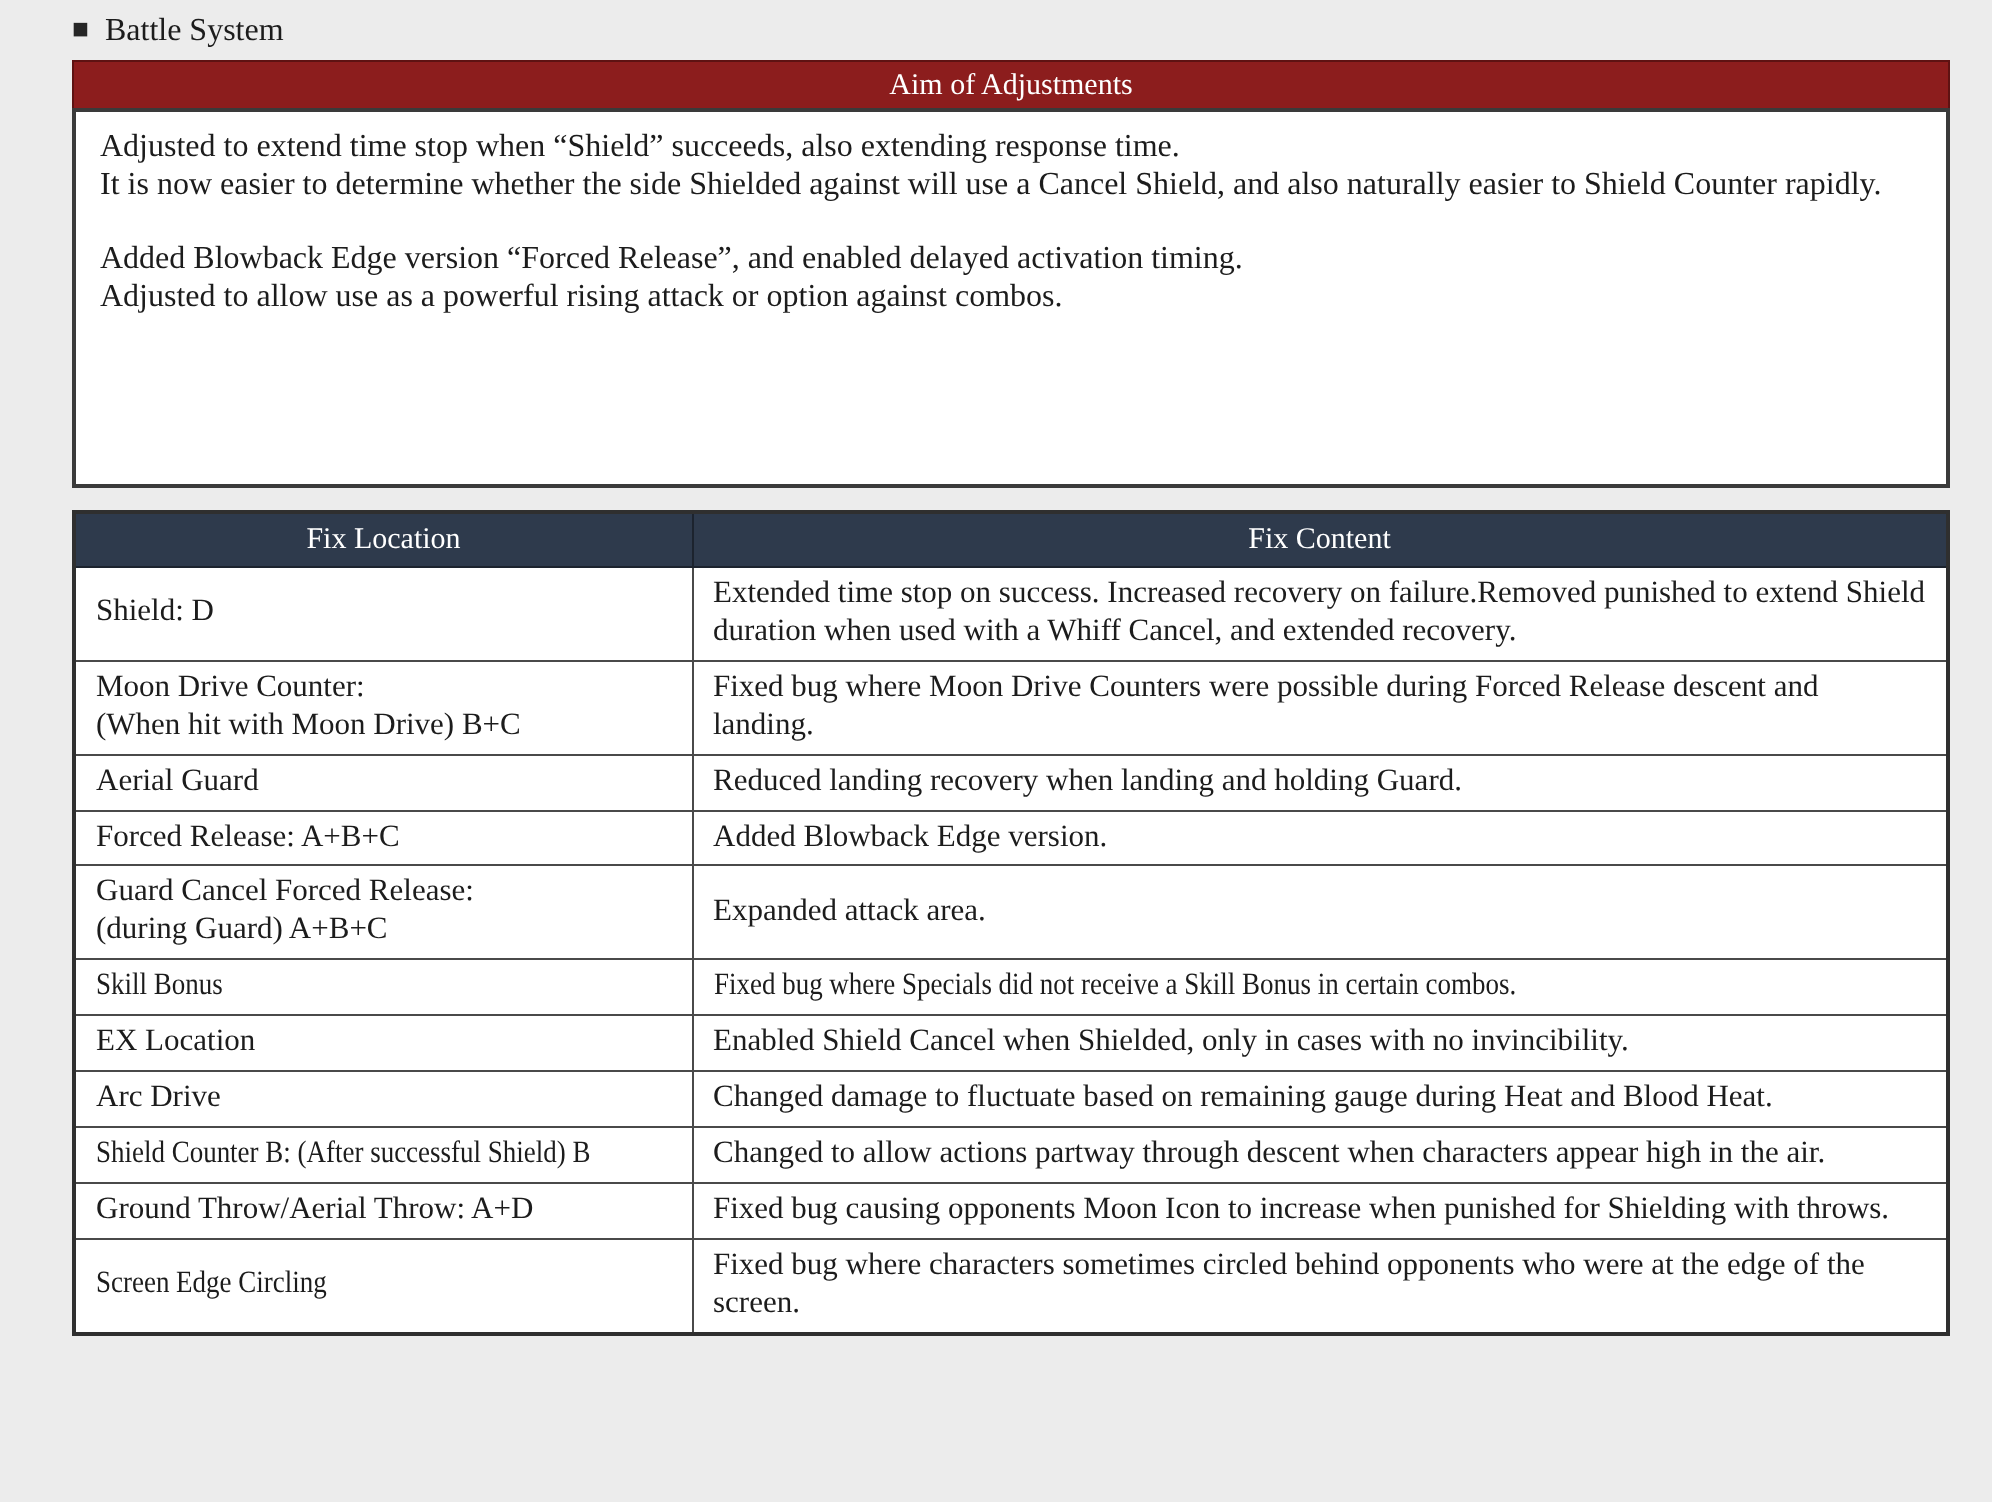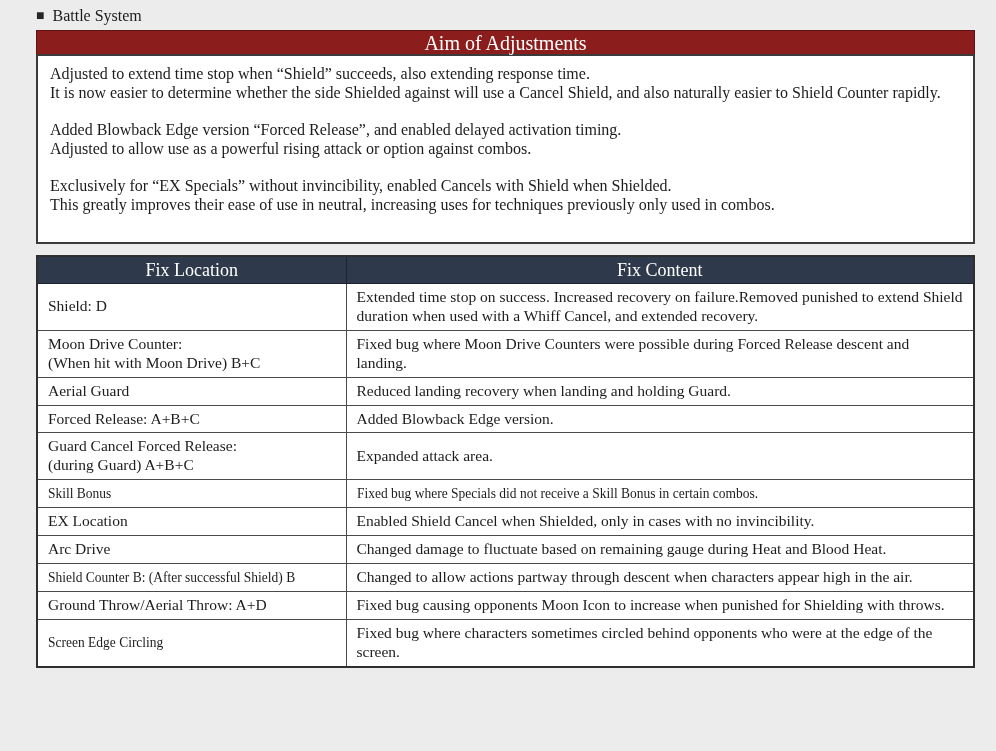--- a/index.html
+++ b/index.html
@@ -18,21 +18,21 @@
     font-size: 16px; height: 20px; margin-bottom: 4px;
   }
   .marker { font-size: 14px; line-height: 1; color: #262626; }
 
   
   .aim-box { width: 939px; box-sizing: border-box; }
   .aim-header {
     background: #8c1d1d;
     color: #ffffff;
     text-align: center;
-    font-size: 20px;
+    font-size: 15px;
     height: 24px; line-height: 24px;
     border: 1px solid #5e1212; border-bottom: none;
     box-sizing: border-box;
   }
   .aim-body {
     background: #ffffff;
     border: 2px solid #3a3a3a;
     box-sizing: border-box;
     padding: 9px 12px 23px 12px;
     font-size: 16px;
@@ -51,21 +51,21 @@
     table-layout: fixed;
     border: 2px solid #2f2f2f;
     background: #ffffff;
     font-size: 15.5px;
   }
   .col-loc { width: 309px; }
   .fix-table th {
     background: #2e3a4c;
     color: #ffffff;
     font-weight: normal;
-    font-size: 18px;
+    font-size: 15px;
     height: 26px;
     border: 1px solid #1c232e;
     padding: 0 8px;
   }
   .fix-table td {
     border: 1px solid #4a4a4a;
     padding: 4px 10px;
     line-height: 1.22;
     vertical-align: middle;
   }
@@ -88,22 +88,20 @@
     <span>Battle System</span>
   </div>
 
   <div class="aim-box">
     <div class="aim-header">Aim of Adjustments</div>
     <div class="aim-body">
       <p>Adjusted to extend time stop when “Shield” succeeds, also extending response time.
 It is now easier to determine whether the side Shielded against will use a Cancel Shield, and also naturally easier to Shield Counter rapidly.</p>
       <p>Added Blowback Edge version “Forced Release”, and enabled delayed activation timing.
 Adjusted to allow use as a powerful rising attack or option against combos.</p>
-      <p>Exclusively for “EX Specials” without invincibility, enabled Cancels with Shield when Shielded.
-This greatly improves their ease of use in neutral, increasing uses for techniques previously only used in combos.</p>
     </div>
   </div>
 
   <table class="fix-table">
     <colgroup>
         <col class="col-loc">
         <col class="col-content">
       </colgroup>
     <thead>
       <tr>

